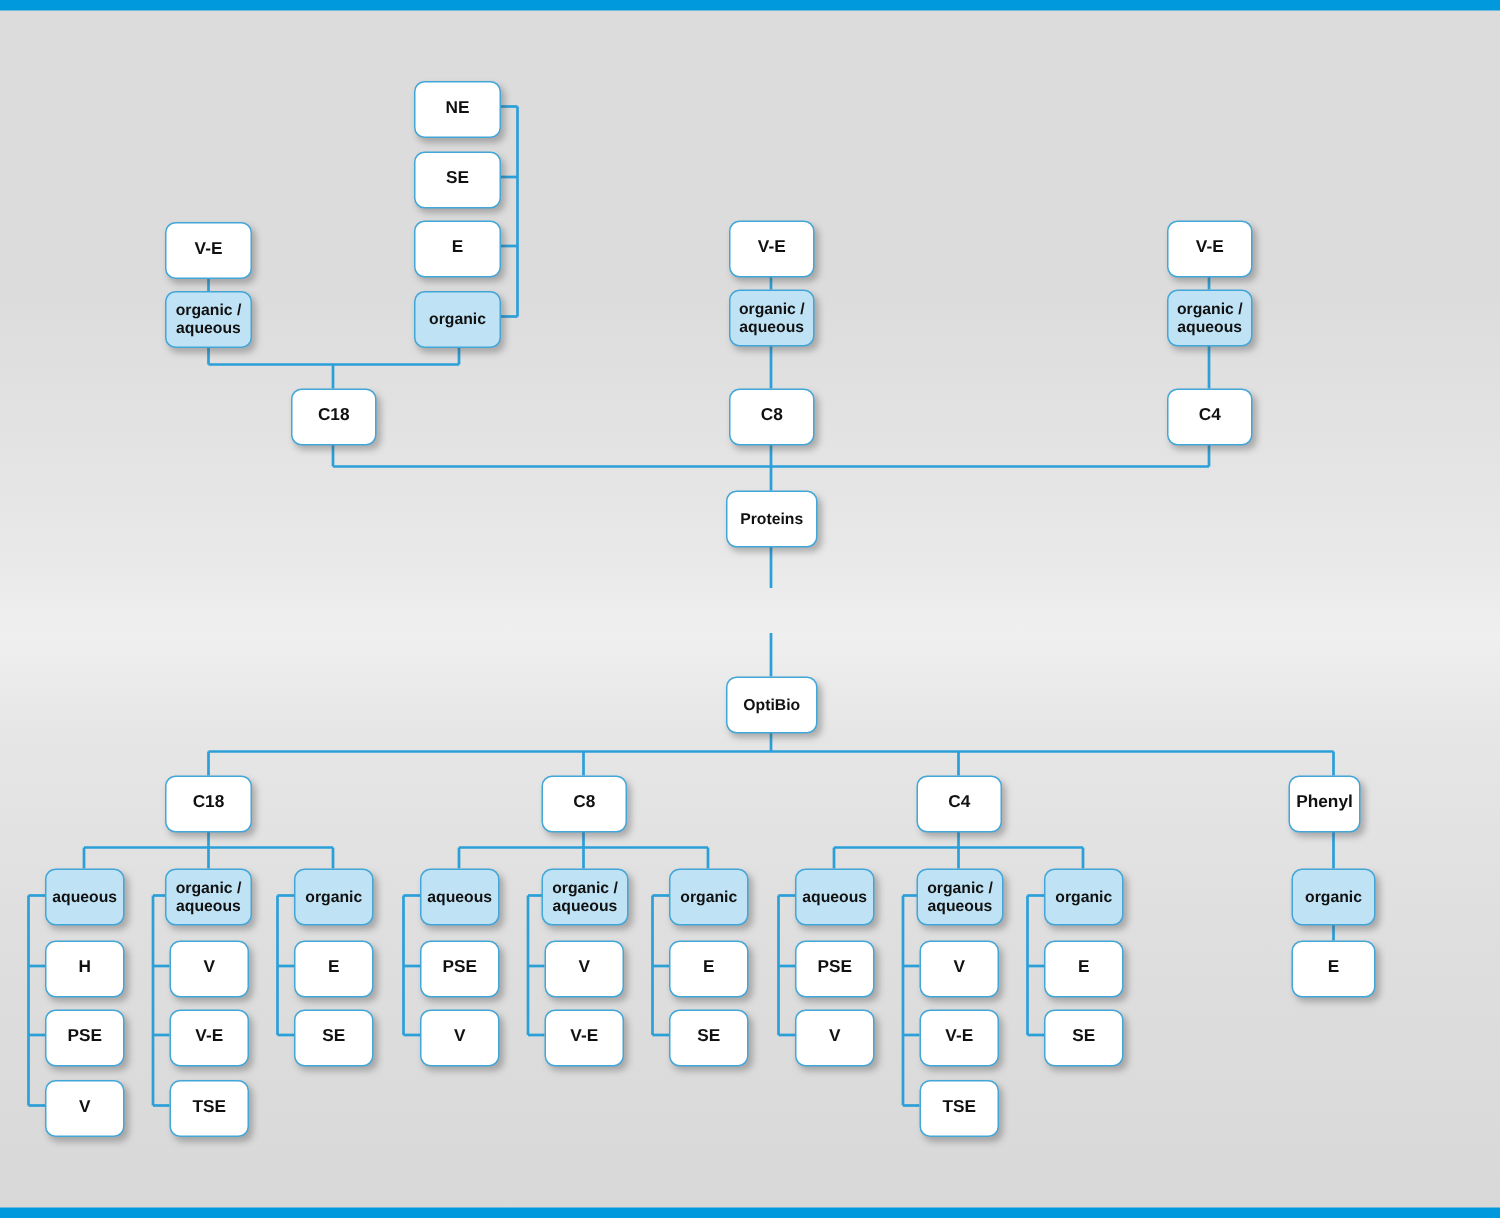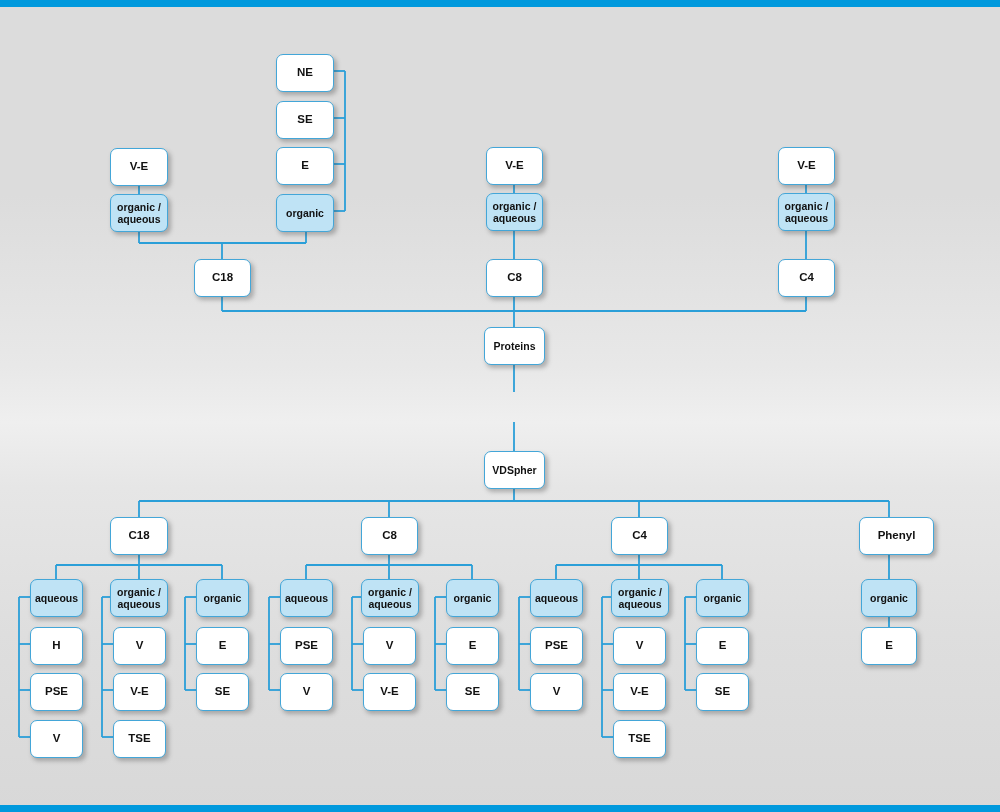--- a/index.html
+++ b/index.html
@@ -251,33 +251,33 @@
   </div>
   <div class="node" style="left:778px;top:259px;width:57px;height:33px">
       <span>C4</span>
     </div>
 
   <div class="node small" style="left:484px;top:327px;width:61px;height:34px">
       <span>Proteins</span>
     </div>
 
   <div class="node small" style="left:484px;top:451px;width:61px;height:34px">
-      <span>VDSpher</span>
+      <span>OptiBio</span>
     </div>
 
   <div class="node" style="left:110px;top:517px;width:58px;height:33px">
       <span>C18</span>
     </div>
   <div class="node" style="left:361px;top:517px;width:57px;height:33px">
       <span>C8</span>
     </div>
   <div class="node" style="left:611px;top:517px;width:57px;height:33px">
       <span>C4</span>
     </div>
-  <div class="node" style="left:859px;top:517px;width:75px;height:33px">
+  <div class="node" style="left:859px;top:517px;width:48px;height:33px">
       <span>Phenyl</span>
     </div>
 
   <div class="node blue small" style="left:30px;top:579px;width:53px;height:36px">
       <span>aqueous</span>
     </div>
   <div class="node blue small" style="left:110px;top:579px;width:58px;height:36px;flex-direction:column">
     <span>organic /</span>
     <span>aqueous</span>
   </div>

